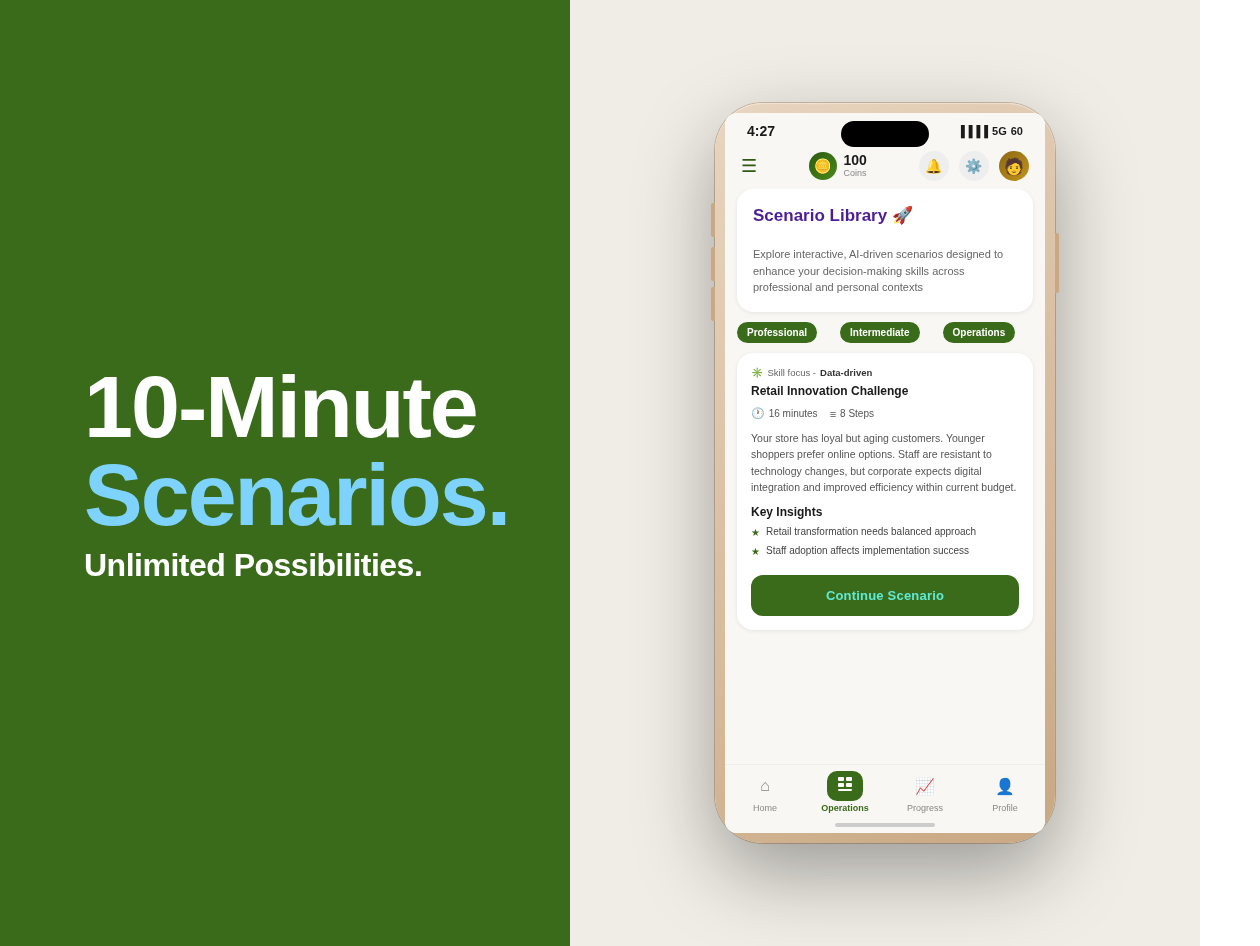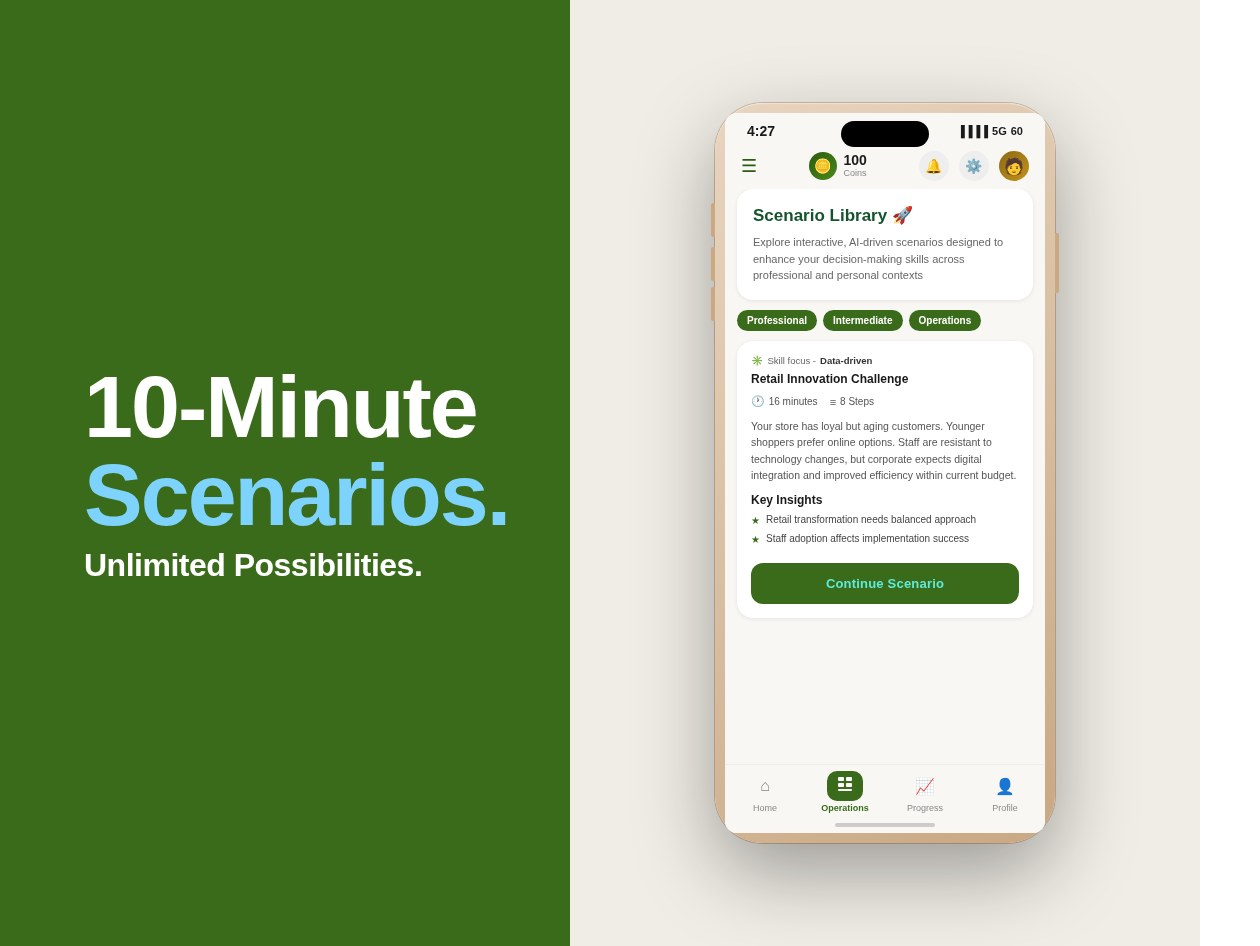--- a/index.html
+++ b/index.html
@@ -218,33 +218,33 @@
     
     .library-card {
       background: #ffffff;
       border-radius: 16px;
       padding: 16px;
       box-shadow: 0 1px 4px rgba(0,0,0,0.08);
     }
     .library-title {
       font-size: 17px;
       font-weight: 800;
-      color: #14532d;
-      margin-bottom: 8px;
+      color: #4c1d95;
+      margin-bottom: 20px;
     }
     .library-desc {
       font-size: 11px;
       color: #666;
       line-height: 1.5;
     }
 
     
     .tags-row {
       display: flex;
-      gap: 6px;
+      gap: 23px;
       flex-wrap: wrap;
     }
     .tag {
       padding: 5px 10px;
       border-radius: 20px;
       font-size: 10px;
       font-weight: 600;
       color: #fff;
     }
     .tag-green { background: #3a6b1a; }

